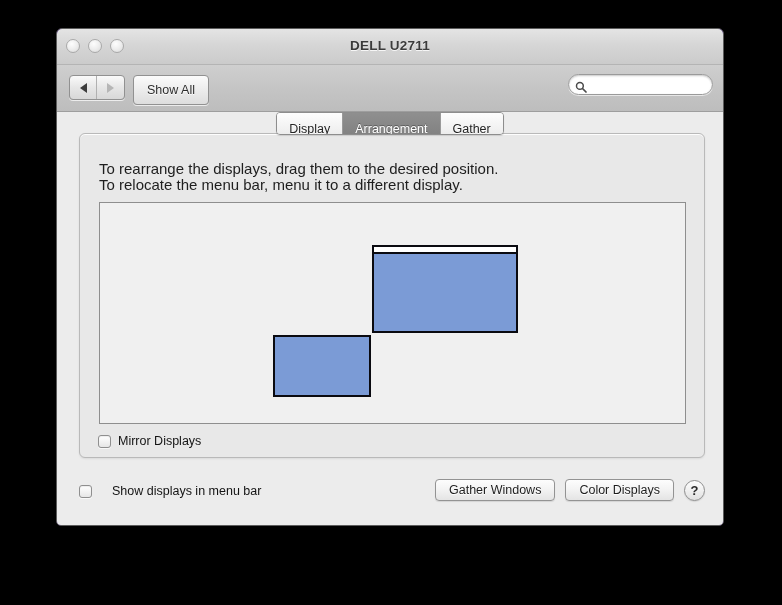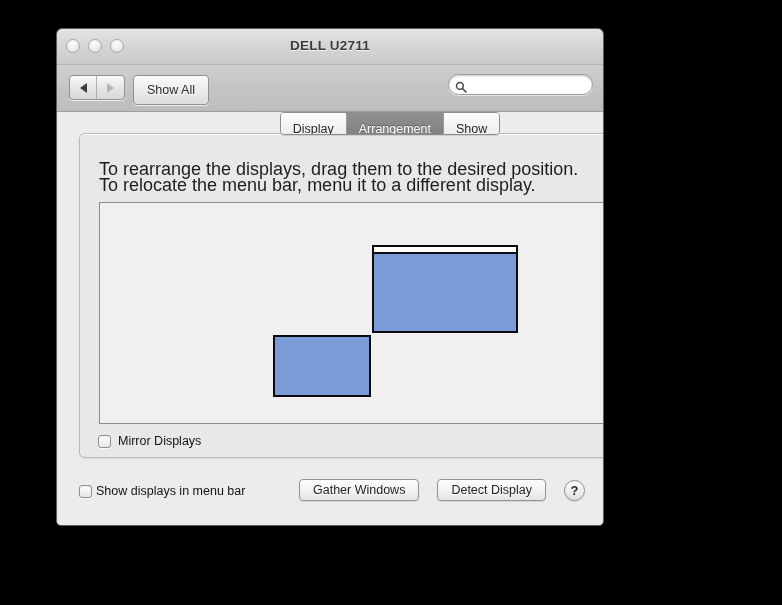--- a/index.html
+++ b/index.html
@@ -13,21 +13,21 @@
     overflow: hidden;
     font-family: "Liberation Sans", sans-serif;
     -webkit-font-smoothing: antialiased;
   }
 
   
   .window {
     position: absolute;
     left: 56px;
     top: 28px;
-    width: 548px;
+    width: 668px;
     height: 498px;
     border-radius: 6px 6px 5px 5px;
     background: #4c1d95;
     box-shadow: 0 10px 34px rgba(0,0,0,0.85), 0 2px 8px rgba(0,0,0,0.6);
     overflow: hidden;
     border: 1px solid #5c5c5c;
     box-sizing: border-box;
   }
 
   
@@ -212,21 +212,21 @@
     border: 1px solid #b9b9b9;
     border-radius: 6px;
     box-shadow: 0 1px 0 rgba(255,255,255,0.9) inset, 0 1px 2px rgba(0,0,0,0.08);
     box-sizing: border-box;
   }
 
   .instructions {
     position: absolute;
     left: 19px;
     top: 27px;
-    font-size: 18px;
+    font-size: 15px;
     color: #1e1e1e;
     line-height: 16px;
   }
 
   
   .canvas {
     position: absolute;
     left: 19px;
     top: 68px;
     width: 587px;
@@ -281,29 +281,29 @@
     left: 0; right: 0;
     bottom: 0;
     height: 58px;
   }
   .showrow {
     position: absolute;
     left: 22px;
     top: 16px;
     display: flex;
     align-items: center;
-    gap: 4px;
+    gap: 20px;
   }
   .btnrow {
     position: absolute;
     right: 18px;
     top: 11px;
     display: flex;
     align-items: center;
-    gap: 18px;
+    gap: 10px;
     margin-left: 12px;
   }
   .pushbtn {
     height: 22px;
     padding: 0 13px;
     display: flex;
     align-items: center;
     font-size: 12.5px;
     color: #1d1d1d;
     border: 1px solid #939393;
@@ -395,35 +395,35 @@
     <div class="bottombar">
       <div class="showrow">
         <span class="cbox"></span>
         <span class="cblabel">Show displays in menu bar</span>
       </div>
       <div class="btnrow">
         <div class="pushbtn">
           <span>Gather Windows</span>
         </div>
         <div class="pushbtn">
-          <span>Detect Display</span>
+          <span>Color Displays</span>
         </div>
         <div class="helpbtn">
           <span>?</span>
         </div>
       </div>
     </div>
   </div>
 </div>
 
 <div class="tabs" style="position:absolute; left:56px; top:112px; width:668px;">
   <div class="tabstrip">
     <div class="tab">
         <span>Display</span>
       </div>
     <div class="tab active">
         <span>Arrangement</span>
       </div>
     <div class="tab">
-        <span>Show</span>
+        <span>Gather</span>
       </div>
   </div>
 </div>
 
 </body></html>

